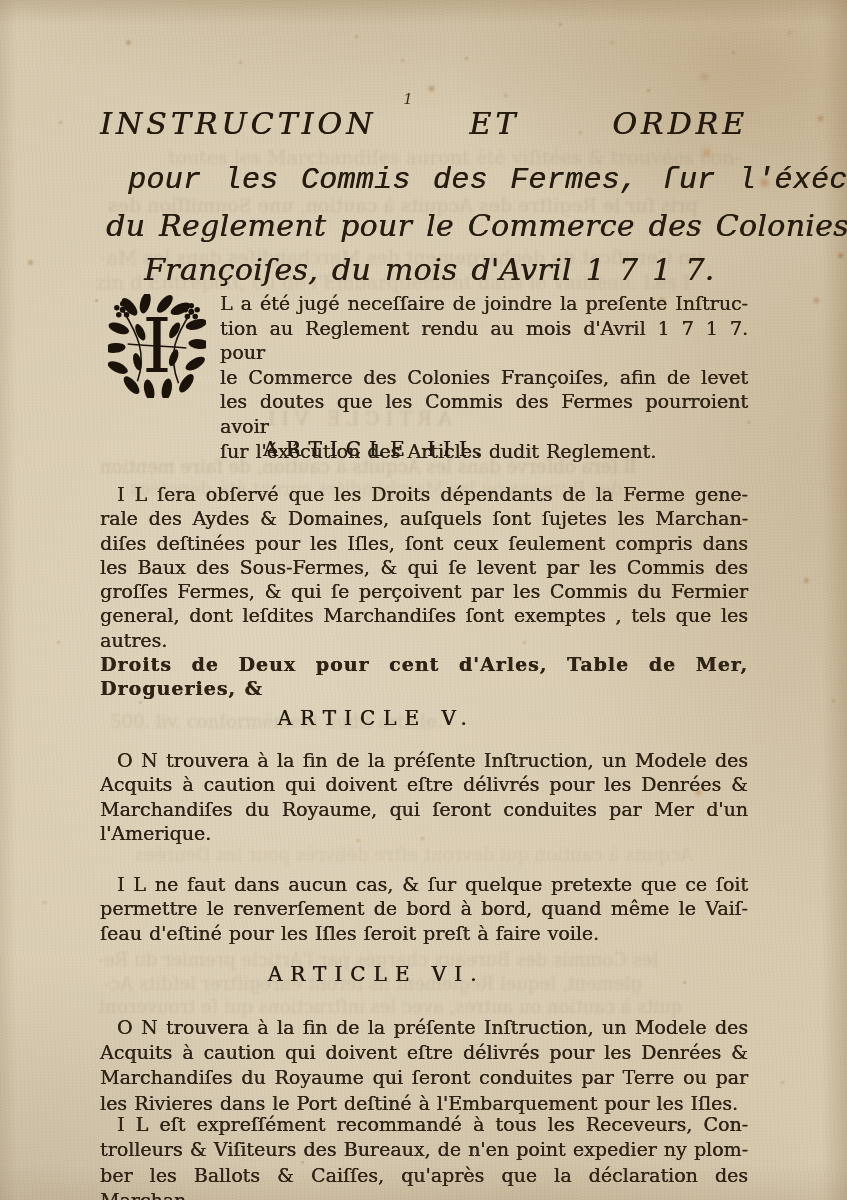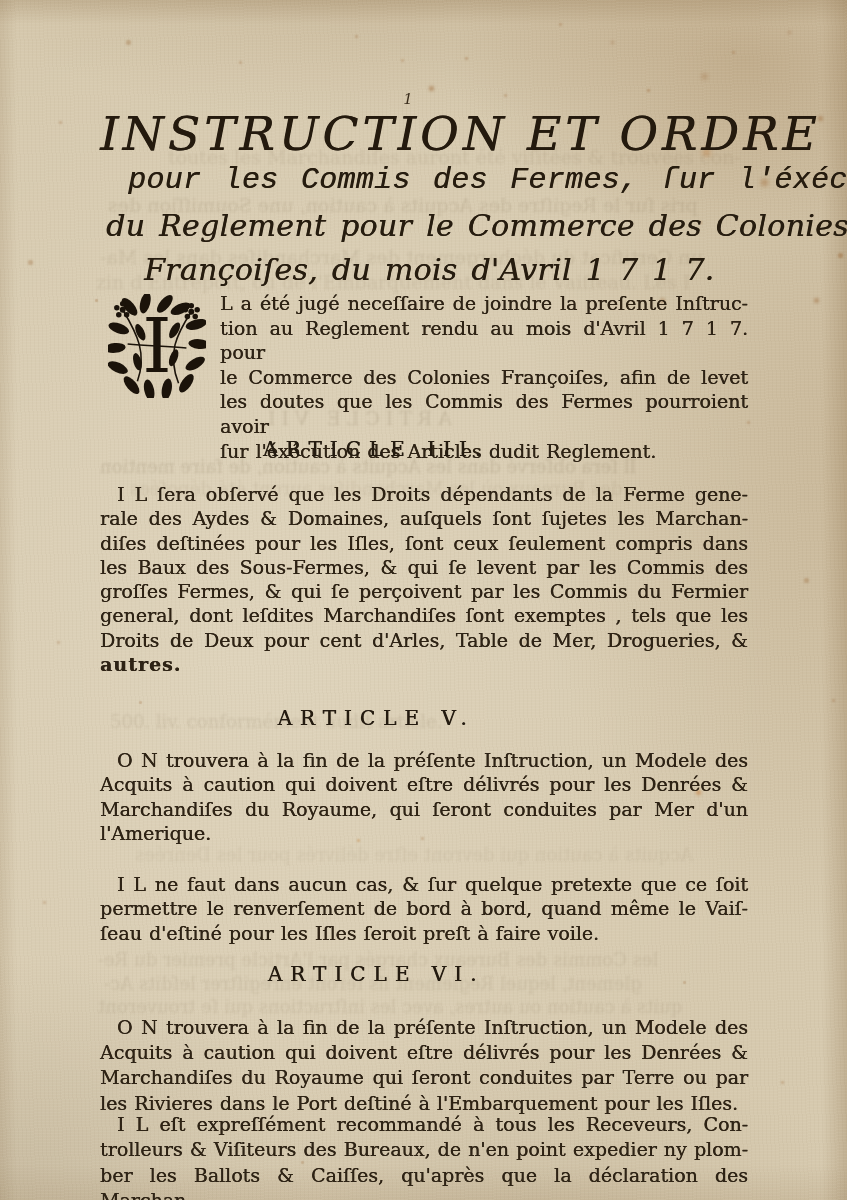--- a/index.html
+++ b/index.html
@@ -75,21 +75,21 @@
   .g10{top:973px;left:104px;font-size:18px;opacity:.11;}
   .g11{top:996px;left:98px;font-size:18px;opacity:.11;}
 
   .content{position:absolute;left:100px;top:0;width:648px;height:1200px;color:#2e2315;}
 
   .pageno{position:absolute;top:90px;left:296px;width:24px;text-align:center;
     font-size:15px;font-style:italic;color:#3a2d1c;}
 
   .title-main{
     position:absolute;top:106px;left:0;width:648px;
-    font-style:italic;font-size:47px;letter-spacing:4px;
+    font-style:italic;font-size:30px;letter-spacing:4px;
     text-align:justify;text-align-last:justify;white-space:nowrap;
     color:#241a0e;text-shadow:.5px 0 0 currentColor;
   }
   .title-sub{
     position:absolute;font-style:italic;font-size:30px;white-space:nowrap;
     color:#261c0f;text-shadow:.4px 0 0 currentColor;word-spacing:4px;letter-spacing:.3px;
   }
   .sub1{top:163px;left:28px;font-family:Liberation Mono, monospace;}
   .sub2{top:208px;left:6px;}
   .sub3{top:252px;left:44px;}
@@ -202,22 +202,22 @@
     </div>
 
     <div class="art-heading h3">ARTICLE III.</div>
     <div class="para p3" data-indent-first="">
         <div class="tline">I L ſera obſervé que les Droits dépendants de la Ferme gene-</div>
         <div class="tline">rale des Aydes &amp; Domaines, auſquels ſont ſujetes les Marchan-</div>
         <div class="tline">diſes deſtinées pour les Iſles, ſont ceux ſeulement compris dans</div>
         <div class="tline">les Baux des Sous-Fermes, &amp; qui ſe levent par les Commis des</div>
         <div class="tline">groſſes Fermes, &amp; qui ſe perçoivent par les Commis du Fermier</div>
         <div class="tline">general, dont leſdites Marchandiſes ſont exemptes , tels que les</div>
+        <div class="tline">autres.</div>
         <div class="tline">Droits de Deux pour cent d'Arles, Table de Mer, Drogueries, &amp;</div>
-        <div class="tline">autres.</div>
       </div>
 
     <div class="art-heading h5">ARTICLE V.</div>
     <div class="para p5a" data-indent-first="">
         <div class="tline">O N trouvera à la fin de la préſente Inſtruction, un Modele des</div>
         <div class="tline">Acquits à caution qui doivent eſtre délivrés pour les Denrées &amp;</div>
         <div class="tline">Marchandiſes du Royaume, qui ſeront conduites par Mer d'un</div>
         <div class="tline">l'Amerique.</div>
       </div>
     <div class="para p5b" data-indent-first="">

